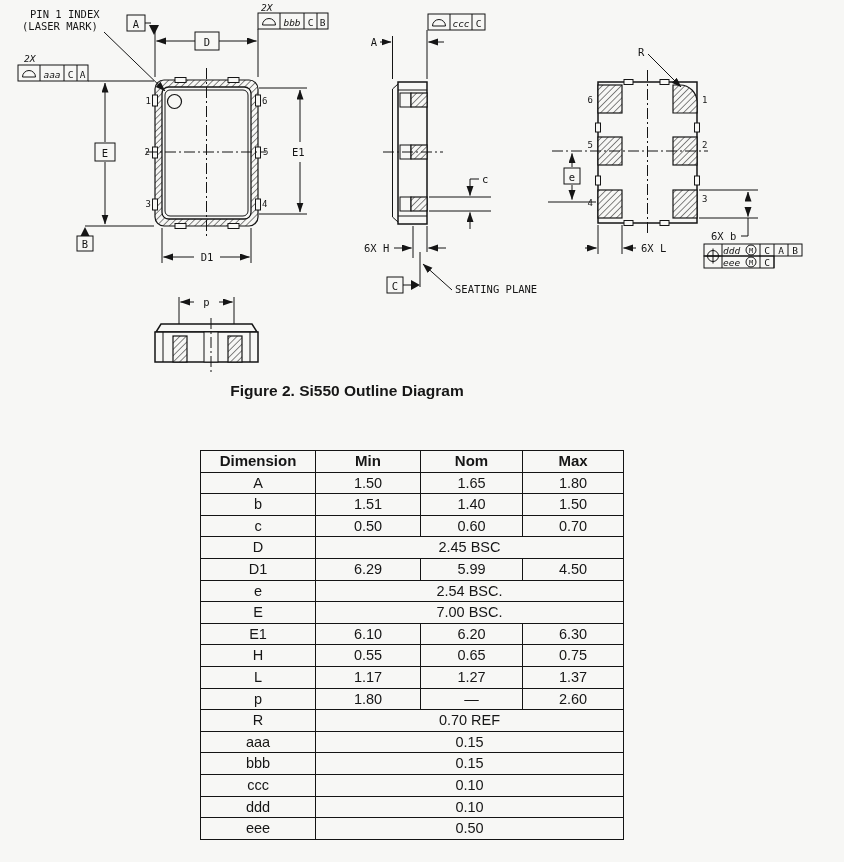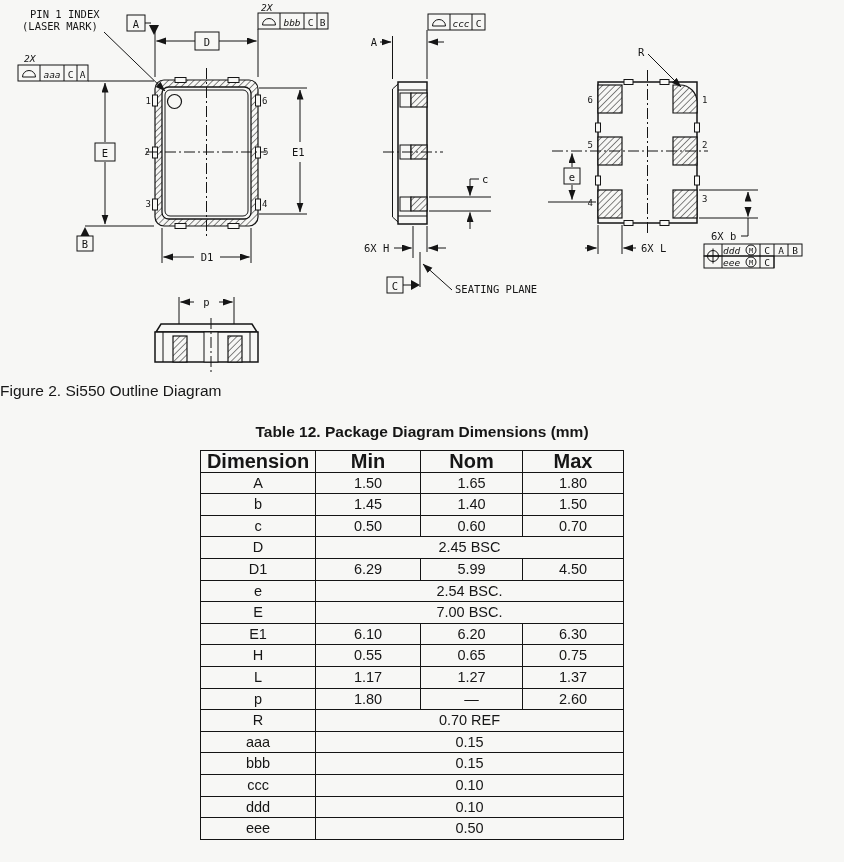--- a/index.html
+++ b/index.html
@@ -18,37 +18,37 @@
   svg .fcf { font-size:9.5px; font-style:italic; }
   svg .fcfu { font-size:9.5px; }
   svg .sm { font-size:7px; font-style:normal; }
   svg .ln  { stroke:#151515; stroke-width:1; fill:none; }
   svg .lw  { stroke:#151515; stroke-width:1.5; fill:none; }
   svg .dash { stroke:#151515; stroke-width:1; fill:none; stroke-dasharray:11 3 2 3; }
   svg .bg { fill:#f7f7f5; }
   svg .fill { fill:#151515; stroke:none; }
   svg .hatch { fill:url(#hatch); stroke:#151515; stroke-width:1.2; }
   .figure-caption {
-    position:absolute; top:382px; left:0; width:694px; 
-    font-size:15.5px; font-weight:normal;
+    position:absolute; top:382px; left:0; width:694px; text-align:center;
+    font-size:15.5px; font-weight:bold;
   }
   .table-title {
     position:absolute; top:423px; left:0; width:844px; text-align:center;
     font-size:15.5px; font-weight:bold;
   }
   table.dims {
     position:absolute; top:450px; left:200px; width:423px;
     border-collapse:collapse; table-layout:fixed;
   }
   table.dims th, table.dims td {
     border:1.8px solid #141414; padding:0; height:20.6px;
     text-align:center; vertical-align:middle;
     font-size:14.5px; line-height:20.6px;
   }
-  table.dims th { font-weight:bold; font-size:20px; }
+  table.dims th { font-weight:bold; font-size:15px; }
 </style>
 </head>
 <body>
 
 <div class="page">
 
 <svg width="844" height="378" viewBox="0 0 844 378">
   <defs>
     <pattern id="hatch" patternUnits="userSpaceOnUse" width="4.5" height="4.5" patternTransform="rotate(45)">
       <rect width="4.5" height="4.5" fill="#f7f7f5"></rect>
@@ -327,21 +327,20 @@
     <text x="723" y="265.5" class="fcf">eee</text>
     <g>
       <circle cx="751" cy="262" r="5" class="ln"></circle>
       <text x="751" y="264.5" class="sm mid">M</text>
     </g>
     <text x="767" y="265.5" class="fcfu mid">C</text>
   </g>
 </svg>
 
 <div class="figure-caption">Figure 2. Si550 Outline Diagram</div>
-<div class="table-title">Table 12. Package Diagram Dimensions (mm)</div>
 
 <table class="dims">
   <colgroup>
     <col style="width:115px">
         <col style="width:105px">
         <col style="width:102px">
         <col style="width:101px">
   </colgroup>
   <thead>
     <tr>
@@ -353,21 +352,21 @@
   </thead>
   <tbody id="dim-tbody">
         <tr>
           <td>A</td>
           <td>1.50</td>
           <td>1.65</td>
           <td>1.80</td>
         </tr>
         <tr>
           <td>b</td>
-          <td>1.45</td>
+          <td>1.51</td>
           <td>1.40</td>
           <td>1.50</td>
         </tr>
         <tr>
           <td>c</td>
           <td>0.50</td>
           <td>0.60</td>
           <td>0.70</td>
         </tr>
         <tr>

